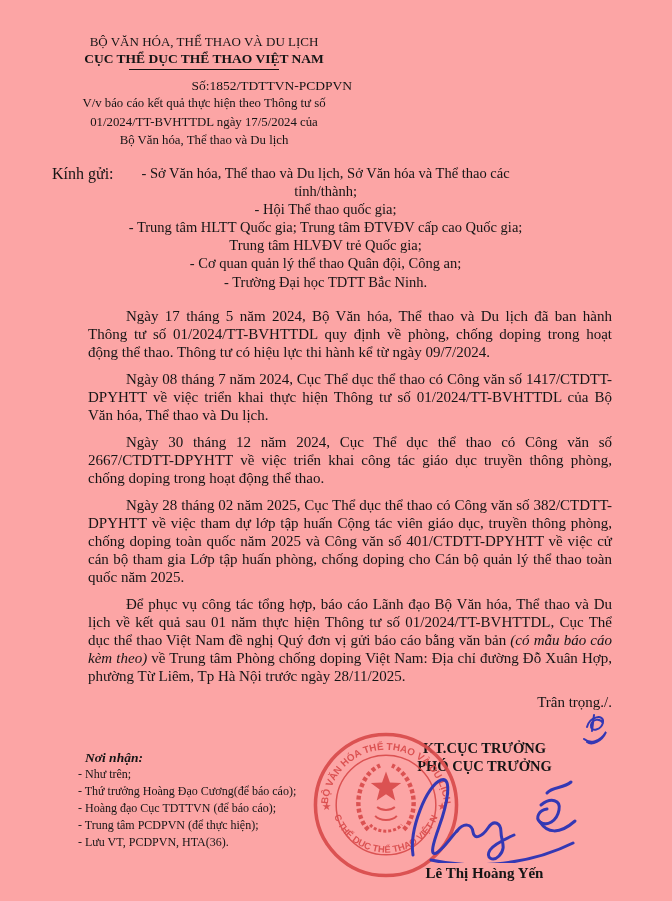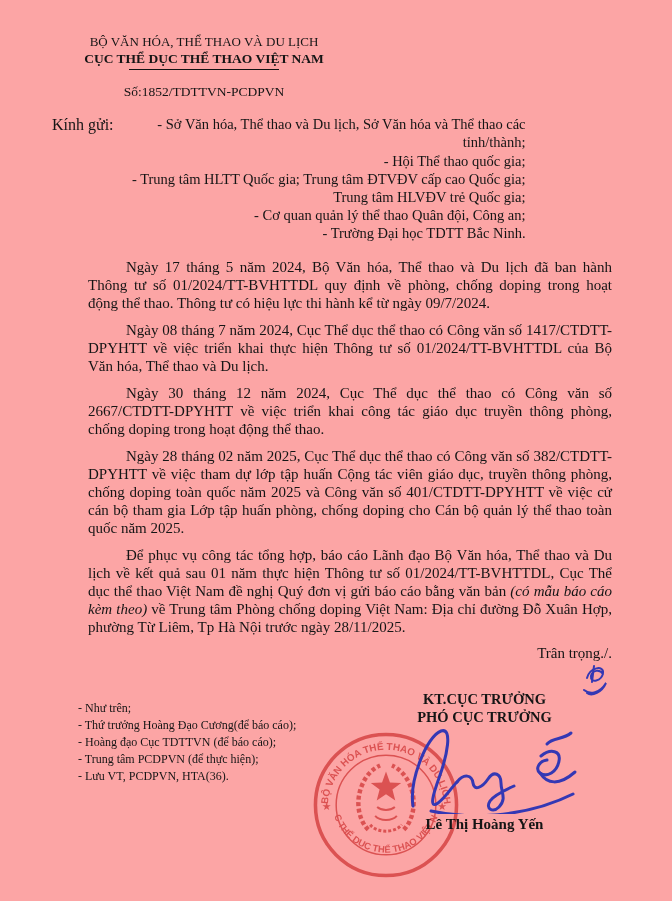--- a/index.html
+++ b/index.html
@@ -11,28 +11,28 @@
   
   .header-row { display:flex; padding-top:34px; }
   .h-left { width:296px; margin-left:56px; text-align:center; }
   .h-right { width:334px; margin-left:auto; margin-right:4px; text-align:center; }
   .org-parent { font-size:13px; line-height:1.25; }
   .org-name { font-size:13.5px; font-weight:bold; line-height:1.3; }
   .org-underline { width:150px; height:0; border-bottom:1.6px solid #111; margin:1px auto 0 auto; }
   .motto1 { font-size:13px; font-weight:bold; line-height:1.25; }
   .motto2 { display:inline-block; font-size:13.5px; font-weight:bold; line-height:1.3;
             border-bottom:1.6px solid #111; padding:0 2px 1px 2px; }
-  .doc-number { font-size:13.5px; margin-top:13px; line-height:1.3; }
+  .doc-number { font-size:13.5px; margin-top:7px; line-height:1.3;text-align:right; }
   .subject-line { font-size:12.8px; line-height:1.42; }
   .place-date { font-style:italic; font-size:13.5px; margin-top:15px; white-space:pre; }
   
   .salutation { display:flex; margin-top:15px; padding-left:52px; }
   .sal-label { font-size:16px; line-height:1.25; white-space:nowrap; }
   .sal-recipients { margin-left:12px; width:400px; }
-  .sal-item { font-size:14.5px; line-height:1.25; text-align:right;font-family:Liberation Serif, serif; }
+  .sal-item { font-size:14.5px; line-height:1.25; text-align:center;font-family:Liberation Serif, serif; }
   
   .body-block { padding:0 60px 0 72px; margin-top:16px;margin-left:16px; }
   .para { font-size:15px; line-height:1.2; text-align:justify; text-indent:38px; margin:0 0 9px 0; }
   .closing { display:flex; align-items:flex-end; padding-left:38px; margin-top:3px; font-size:15px;flex-direction:column; }
   .flourish { margin-left:8px; margin-bottom:-10px; }
   
   .footer-row { display:flex; margin-top:0; }
   .noi-nhan { width:280px; margin-left:78px; padding-top:12px; }
   .noi-nhan-label { font-size:13.5px; font-weight:bold; font-style:italic; margin-left:7px; line-height:1.3; }
   .noi-nhan-item { font-size:12px; line-height:1.42; }
@@ -47,20 +47,25 @@
 <body>
 
 <div class="page">
 
   <div class="header-row">
     <div class="h-left">
       <div class="org-parent">BỘ VĂN HÓA, THỂ THAO VÀ DU LỊCH</div>
       <div class="org-name">CỤC THỂ DỤC THỂ THAO VIỆT NAM</div>
       <div class="org-underline"></div>
       <div class="doc-number">Số:1852/TDTTVN-PCDPVN</div>
+      <div class="subject">
+        <div class="subject-line">V/v báo cáo kết quả thực hiện theo Thông tư số</div>
+        <div class="subject-line">01/2024/TT-BVHTTDL ngày 17/5/2024 của</div>
+        <div class="subject-line">Bộ Văn hóa, Thể thao và Du lịch</div>
+      </div>
     </div>
   </div>
 
   <div class="salutation">
     <div class="sal-label">Kính gửi:</div>
     <div class="sal-recipients">
       <div class="sal-item">- Sở Văn hóa, Thể thao và Du lịch, Sở Văn hóa và Thể thao các tỉnh/thành;</div>
       <div class="sal-item">- Hội Thể thao quốc gia;</div>
       <div class="sal-item">- Trung tâm HLTT Quốc gia; Trung tâm ĐTVĐV cấp cao Quốc gia; Trung tâm HLVĐV trẻ Quốc gia;</div>
       <div class="sal-item">- Cơ quan quản lý thể thao Quân đội, Công an;</div>
@@ -81,20 +86,21 @@
           <path d="M 7 16 C 10 5, 24 3, 23 11 C 22 19, 10 22, 11 14 C 12 8, 20 7, 23 12"></path>
           <path d="M 14 4 L 12 20"></path>
           <path d="M 4 28 C 10 33, 20 31, 26 21 C 22 30, 12 35, 7 31"></path>
         </g>
       </svg>
     </div>
   </div>
 
   <div class="footer-row">
     <div class="noi-nhan">
+      <div class="noi-nhan-label">Nơi nhận:</div>
       <div class="noi-nhan-item">- Như trên;</div>
       <div class="noi-nhan-item">- Thứ trưởng Hoàng Đạo Cương(để báo cáo);</div>
       <div class="noi-nhan-item">- Hoàng đạo Cục TDTTVN (để báo cáo);</div>
       <div class="noi-nhan-item">- Trung tâm PCDPVN (để thực hiện);</div>
       <div class="noi-nhan-item">- Lưu VT, PCDPVN, HTA(36).</div>
     </div>
     <div class="sig-block">
       <div class="sig-kt">KT.CỤC TRƯỞNG</div>
       <div class="sig-title">PHÓ CỤC TRƯỞNG</div>
       <svg class="sig-svg" width="200" height="92" viewBox="0 0 200 92">

